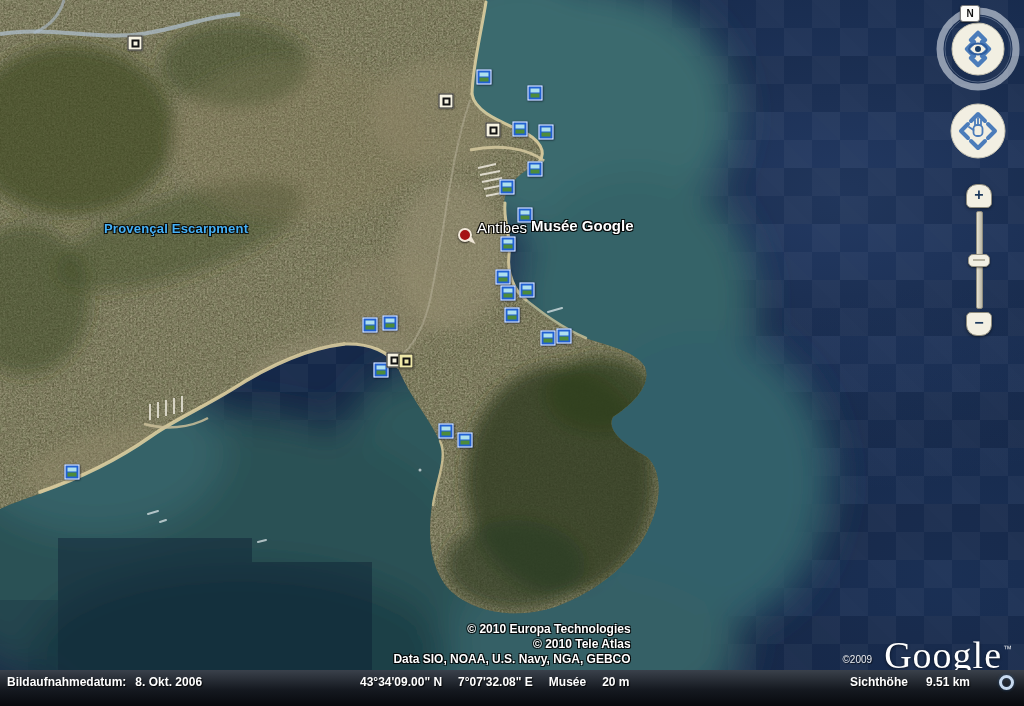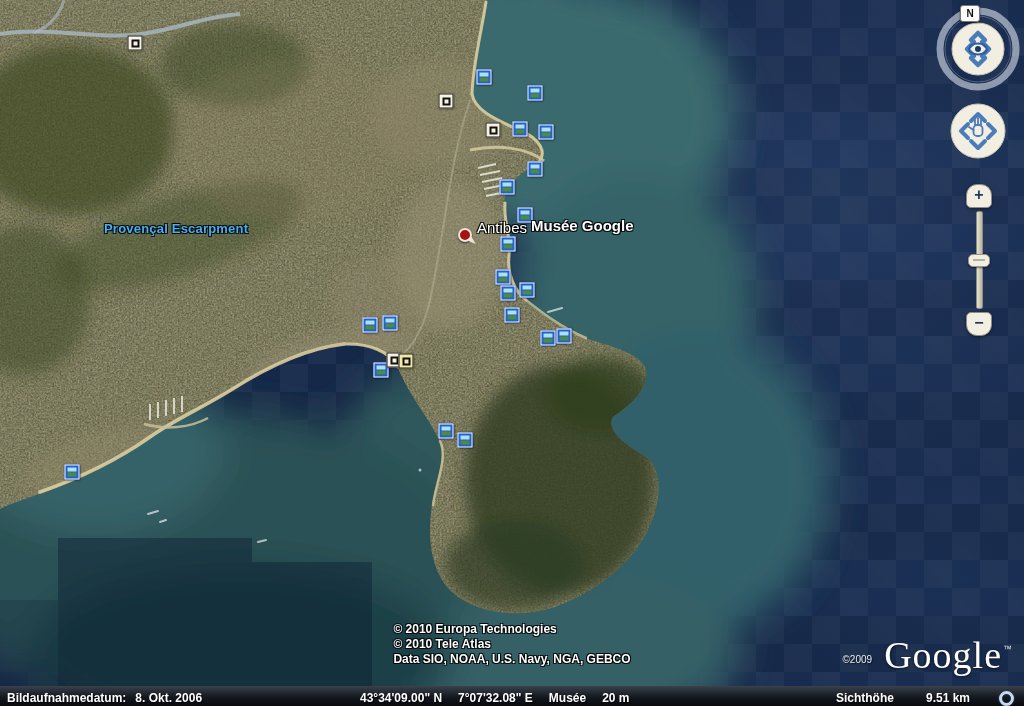--- a/index.html
+++ b/index.html
@@ -31,21 +31,21 @@
   .marker.photo .ph-ground{position:absolute;left:2px;bottom:2px;right:2px;height:4px;background:#4e8b3a;}
   .marker.square,.marker.square_yellow{width:13px;height:13px;background:#f7f3e2;border:1px solid #1a1a1a;box-shadow:0 0 2px rgba(0,0,0,.6);}
   .marker.square_yellow{background:#efe8a8;}
   .marker.square .sq-inner,.marker.square_yellow .sq-inner{position:absolute;left:3px;top:3px;width:4px;height:4px;border:2px solid #111;}
 
   .placemark{position:absolute;width:18px;height:18px;transform:translate(-50%,-50%);z-index:6;cursor:pointer;}
   .placemark .dot{position:absolute;left:1px;top:1px;width:10px;height:10px;border-radius:50%;background:#a51414;border:2px solid #f3eadb;box-shadow:0 1px 2px rgba(0,0,0,.7);}
   .placemark .tail{position:absolute;left:11px;top:11px;width:0;height:0;border-left:6px solid transparent;border-top:8px solid #f3eadb;transform:rotate(-28deg);opacity:.95;}
 
   
-  .attribution{position:absolute;left:50%;top:622px;transform:translateX(-50%);z-index:7;text-align:left;
+  .attribution{position:absolute;left:50%;top:622px;transform:translateX(-50%);z-index:7;text-align:right;
     color:#fff;font-size:12px;font-weight:700;line-height:15px;
     text-shadow:-1px -1px 0 rgba(0,0,0,.8),1px -1px 0 rgba(0,0,0,.8),-1px 1px 0 rgba(0,0,0,.8),1px 1px 0 rgba(0,0,0,.8);}
   .google{position:absolute;right:12px;bottom:34px;z-index:7;display:flex;align-items:flex-end;color:#fff;}
   .google .gc{font-size:10px;font-weight:400;margin-right:12px;margin-bottom:7px;opacity:.9;text-shadow:1px 1px 1px rgba(0,0,0,.7);}
   .google .gl{font-family:"Liberation Serif",serif;font-size:38px;line-height:34px;letter-spacing:1px;text-shadow:0 1px 3px rgba(0,0,0,.6);}
   .google .tm{font-size:9px;margin-bottom:18px;margin-left:1px;opacity:.85;}
 
   
   .nav{position:absolute;z-index:9;}
   #look-control{left:930px;top:0;width:96px;height:96px;}
@@ -56,26 +56,26 @@
   #zoom-slider{left:966px;top:184px;width:26px;display:flex;flex-direction:column;align-items:center;}
   .zs-btn{width:24px;height:22px;background:#f2efe2;border:1px solid #8f8c7d;color:#1c3a5e;
     font-size:16px;font-weight:700;text-align:center;line-height:20px;cursor:pointer;box-shadow:0 1px 3px rgba(0,0,0,.45);}
   .zs-plus{border-radius:11px 11px 5px 5px;}
   .zs-minus{border-radius:5px 5px 11px 11px;}
   .zs-track{width:5px;height:96px;margin:3px 0;background:linear-gradient(90deg,#e6e2d2,#b9b5a5);border:1px solid #8f8c7d;position:relative;border-radius:2px;cursor:pointer;}
   .zs-thumb{position:absolute;left:50%;transform:translateX(-50%);top:42px;width:20px;height:11px;background:#f2efe2;border:1px solid #9a9687;border-radius:5px;box-shadow:0 1px 2px rgba(0,0,0,.5);cursor:grab;}
   .zs-thumb::after{content:"";position:absolute;left:4px;right:4px;top:4px;border-top:2px solid #b5b1a0;}
 
   
-  .status-bar{position:absolute;left:0;right:0;bottom:0;height:20px;z-index:8;
+  .status-bar{position:absolute;left:0;right:0;bottom:0;height:36px;z-index:8;
     background:linear-gradient(#3a414b,#151920 55%,#07090d);
     color:#fff;font-size:12px;font-weight:700;text-shadow:1px 1px 1px rgba(0,0,0,.85);}
   .sb-left{position:absolute;left:7px;top:5px;display:flex;gap:9px;}
   .sb-center{position:absolute;left:360px;top:5px;display:flex;gap:16px;}
-  .sb-right{position:absolute;right:54px;top:5px;display:flex;gap:32px;}
+  .sb-right{position:absolute;right:54px;top:5px;display:flex;gap:18px;}
   .stream-ring{position:absolute;right:10px;top:5px;width:9px;height:9px;border:3px solid #c7daf0;border-radius:50%;box-shadow:0 0 3px #29496e, inset 0 0 2px #29496e;}
 </style>
 </head>
 <body>
 
 <div id="stage">
 
   <svg id="terrain" width="1024" height="706" viewBox="0 0 1024 706">
     <defs>
       <clipPath id="landClip">

